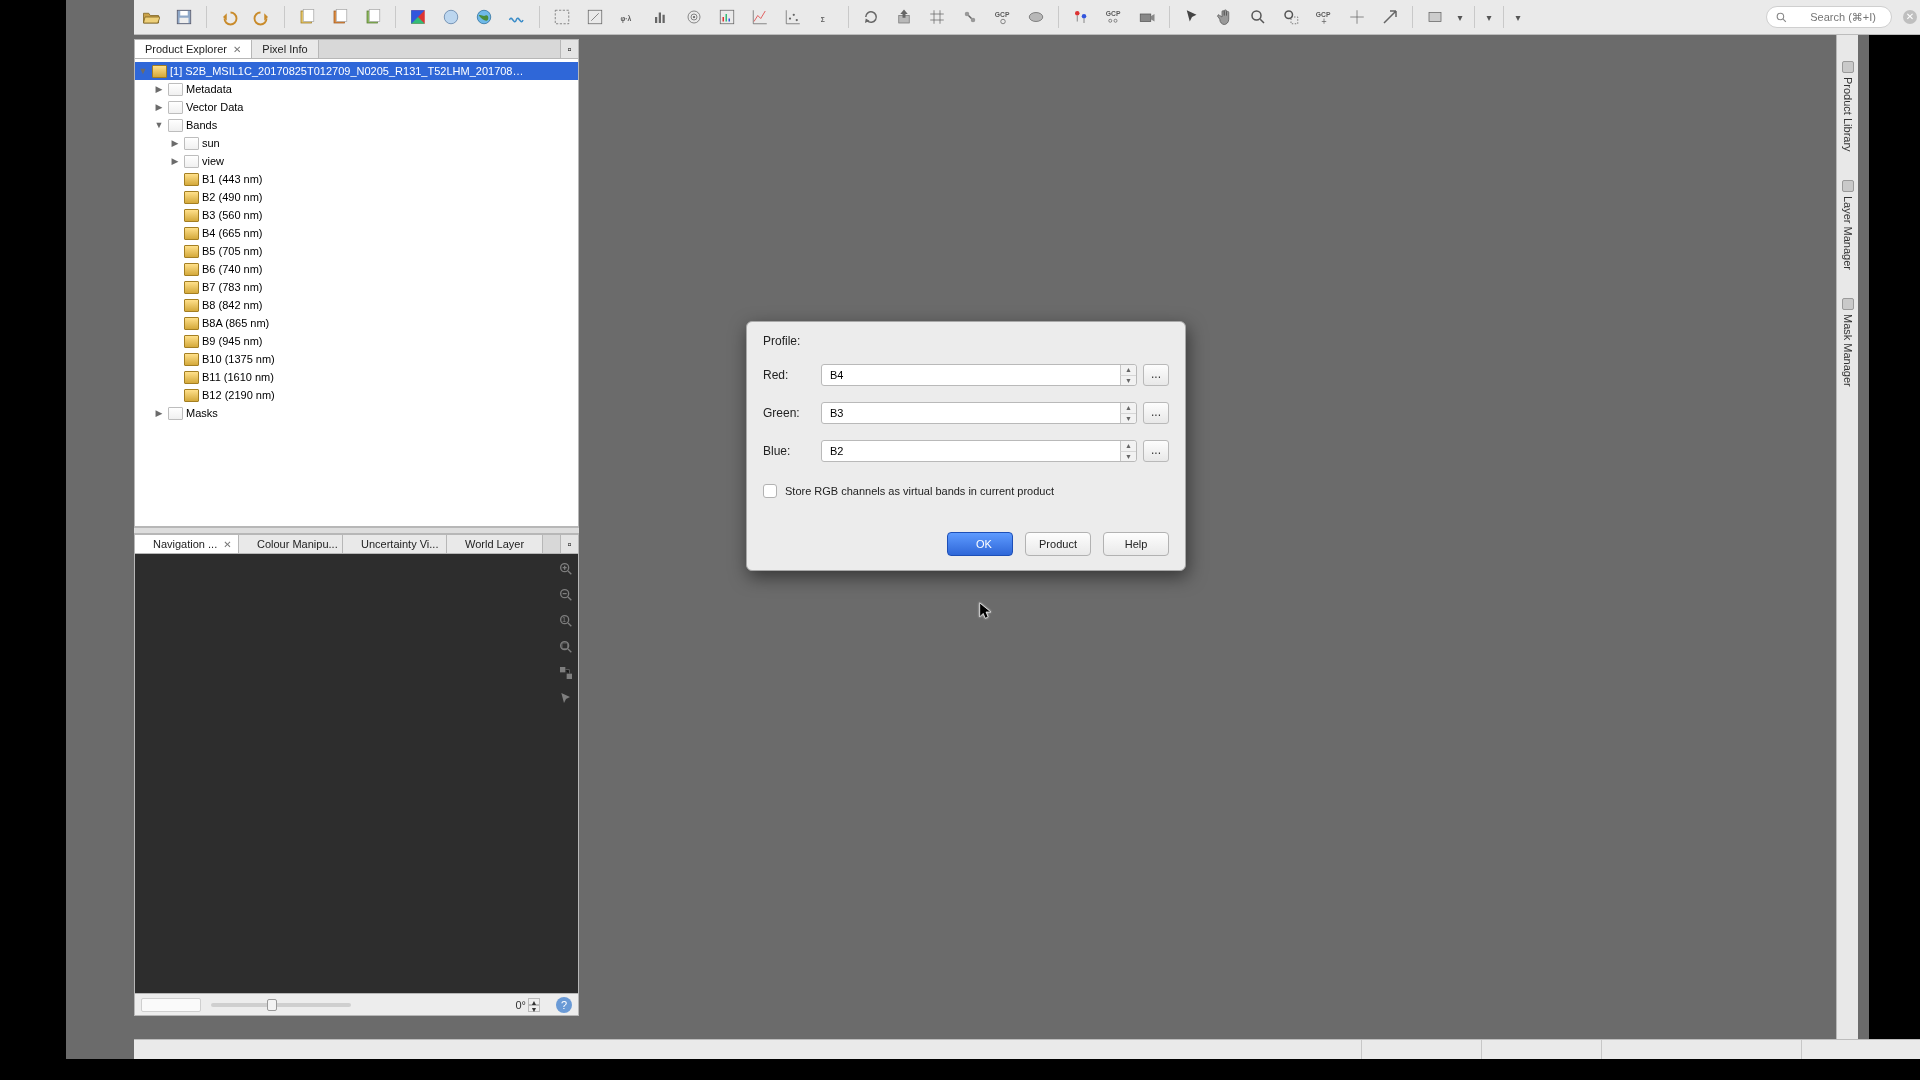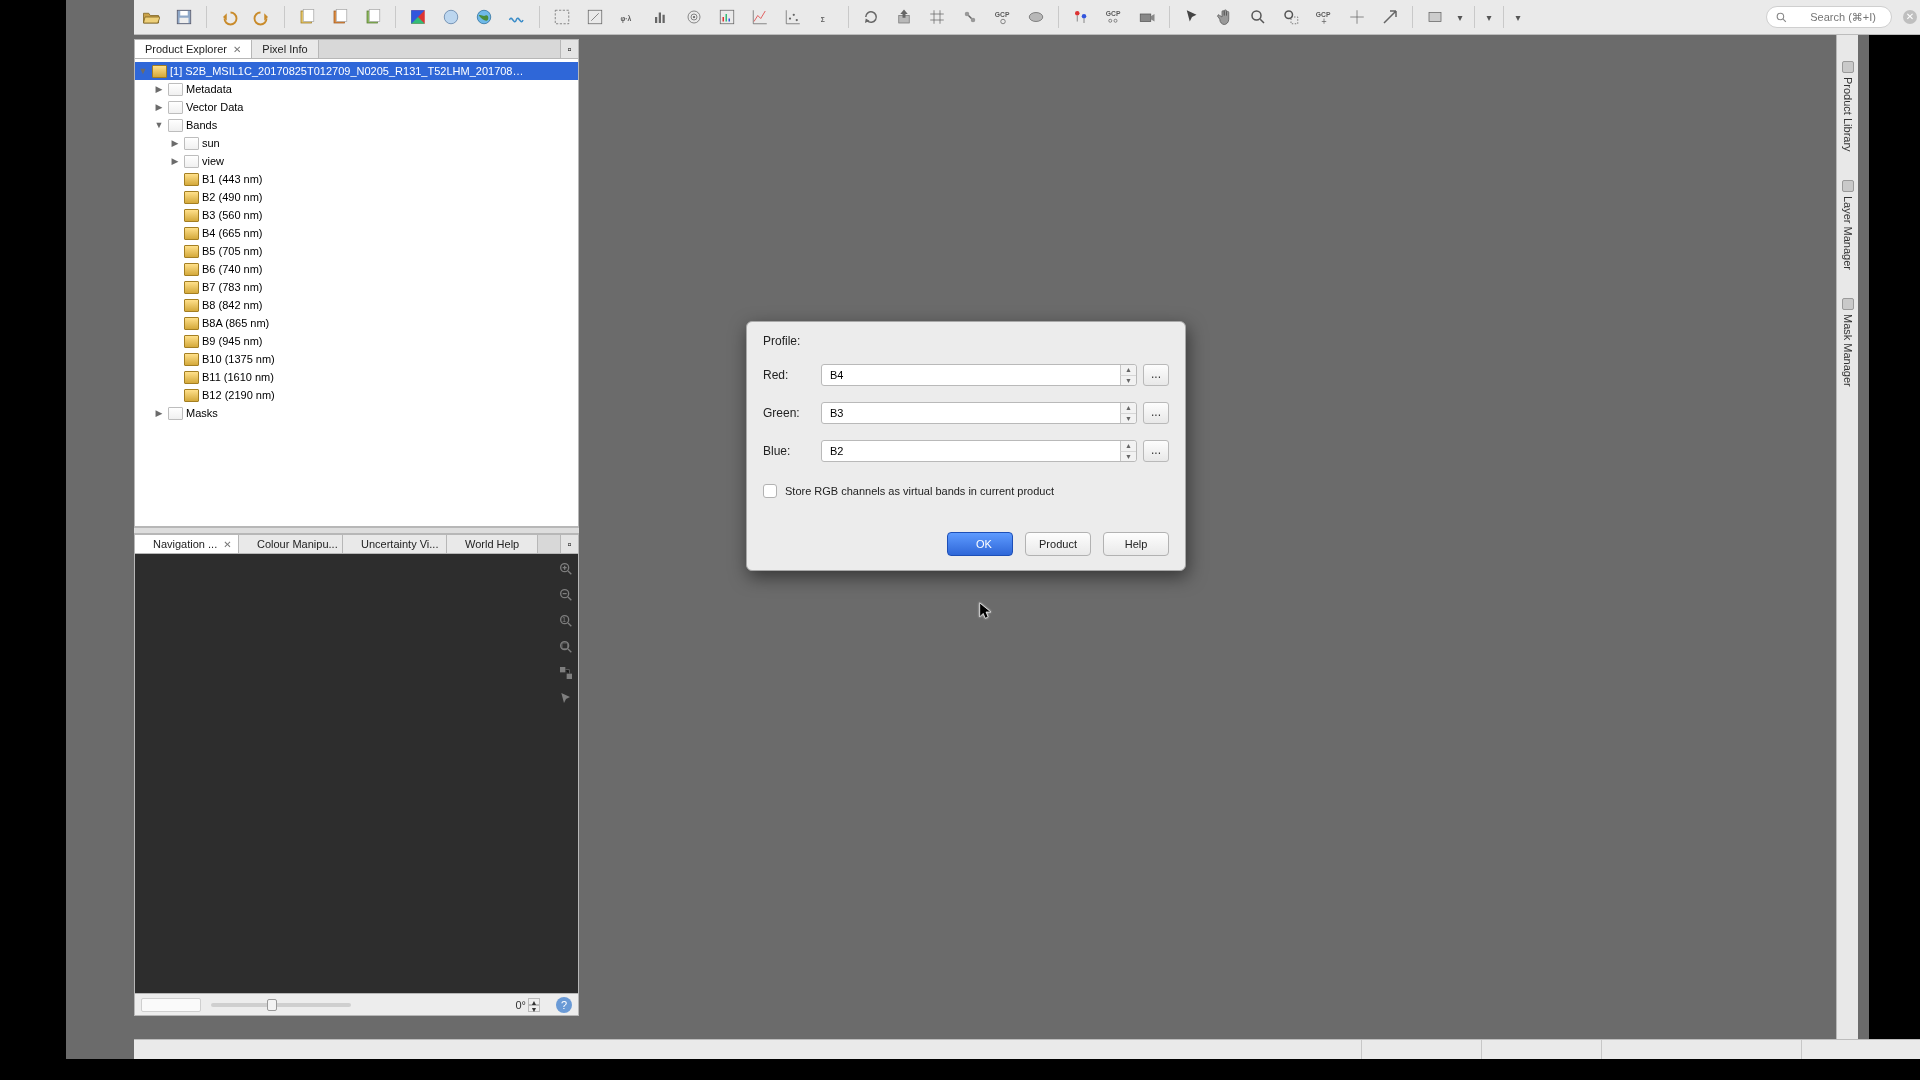--- a/index.html
+++ b/index.html
@@ -477,21 +477,21 @@
           <span>Navigation ...</span>
           <span class="x">✕</span>
         </div>
       <div class="tab">
           <span>Colour Manipu...</span>
         </div>
       <div class="tab">
           <span>Uncertainty Vi...</span>
         </div>
       <div class="tab">
-          <span>World Help</span>
+          <span>World Layer</span>
         </div>
       <div class="tab-spacer"></div>
       <div class="tab-min">▫</div>
     </div>
 
     <div class="view-pane">
       <div class="view-tools">
         <div class="vt">
             <svg width="16" height="16" viewBox="0 0 24 24">
               <circle cx="10" cy="10" r="6" fill="none" stroke="#aaa" stroke-width="2"></circle>

